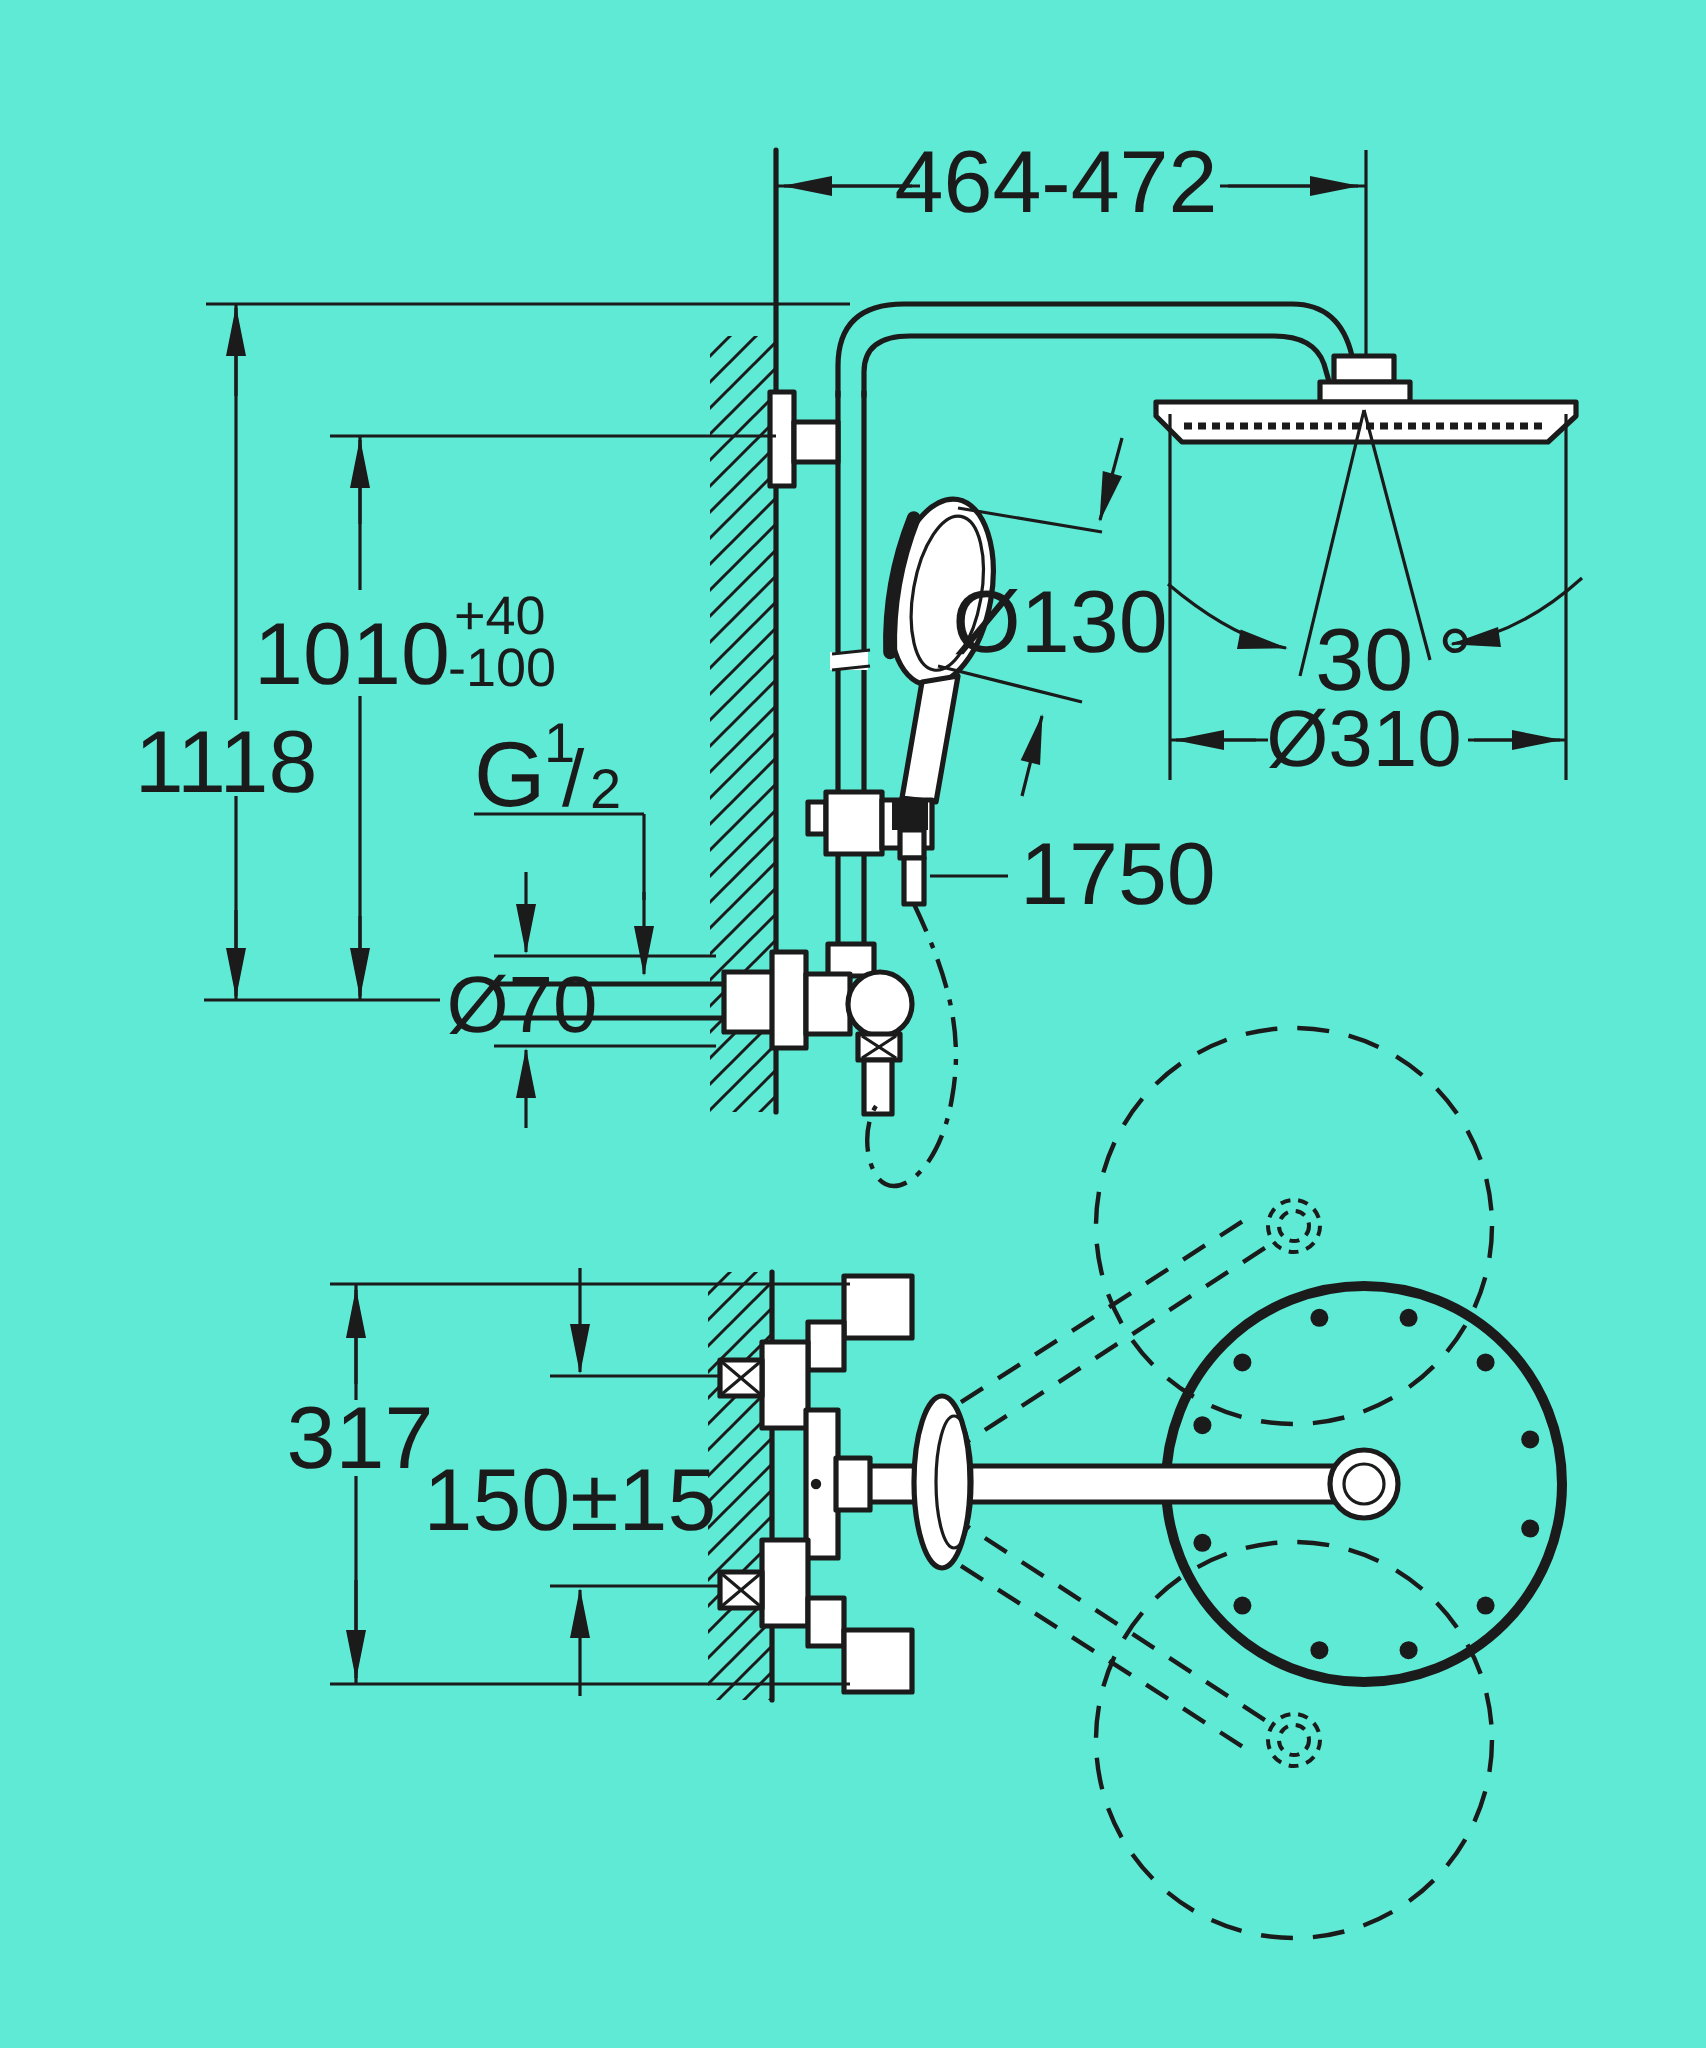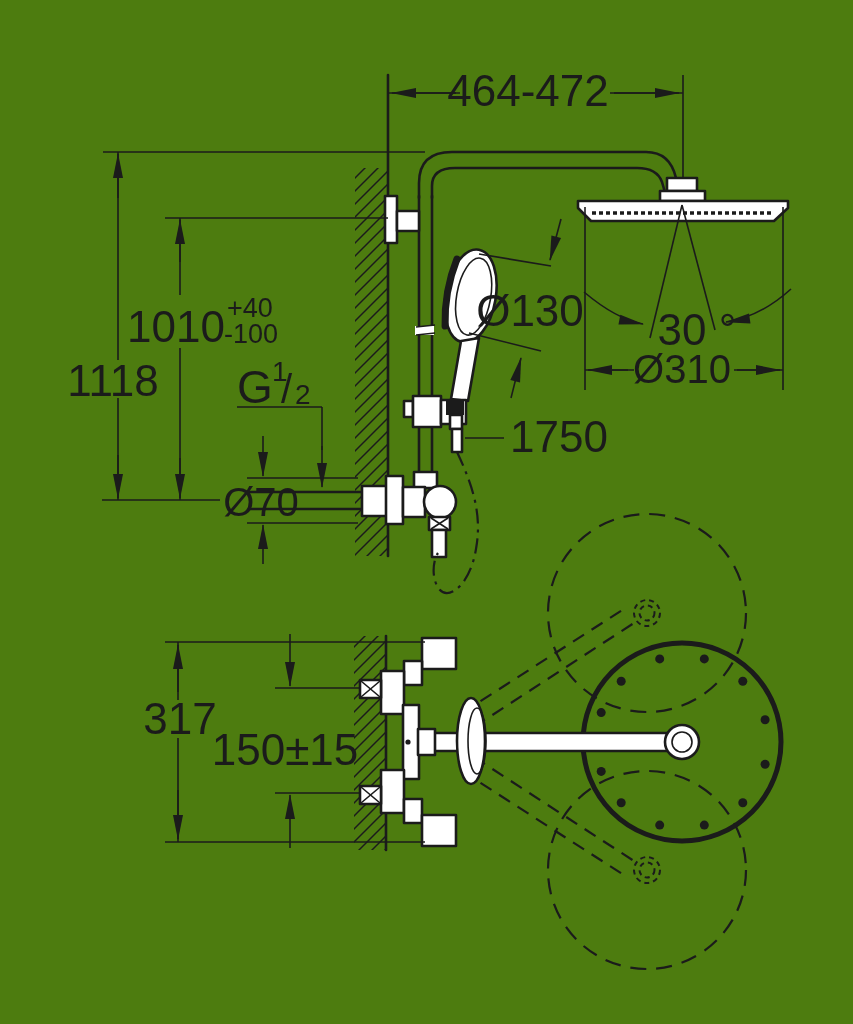--- a/index.html
+++ b/index.html
@@ -1,16 +1,16 @@
 <!DOCTYPE html>
 <html><head>
 <meta charset="utf-8">
 <style>
   html,body{margin:0;padding:0;background:#fff;}
-  .canvas{width:853px;height:1024px;position:relative;background:#4d7c0f;overflow:hidden;}
+  .canvas{width:853px;height:1024px;position:relative;background:#5eead4;overflow:hidden;}
   svg{display:block;}
   .t{font-family:"Liberation Sans","DejaVu Sans",sans-serif;fill:#1b1b1b;}
   .s{stroke:#1b1b1b;fill:none;stroke-width:2.6;stroke-linecap:round;stroke-linejoin:round;}
   .sw{stroke:#1b1b1b;fill:#fff;stroke-width:2.6;stroke-linejoin:round;}
   .thin{stroke:#1b1b1b;fill:none;stroke-width:1.6;}
   .al{stroke:#1b1b1b;fill:none;stroke-width:1.6;marker-end:url(#arr);}
   .dash{stroke:#1b1b1b;fill:none;stroke-width:2.2;stroke-dasharray:16 10;}
   .dashA{stroke:#1b1b1b;fill:none;stroke-width:2.2;stroke-dasharray:13 9;}
   .dashJ{stroke:#1b1b1b;fill:none;stroke-width:2;stroke-dasharray:5 4;}
   .hose{stroke:#1b1b1b;fill:none;stroke-width:2.2;stroke-dasharray:15 6 3 6;}

